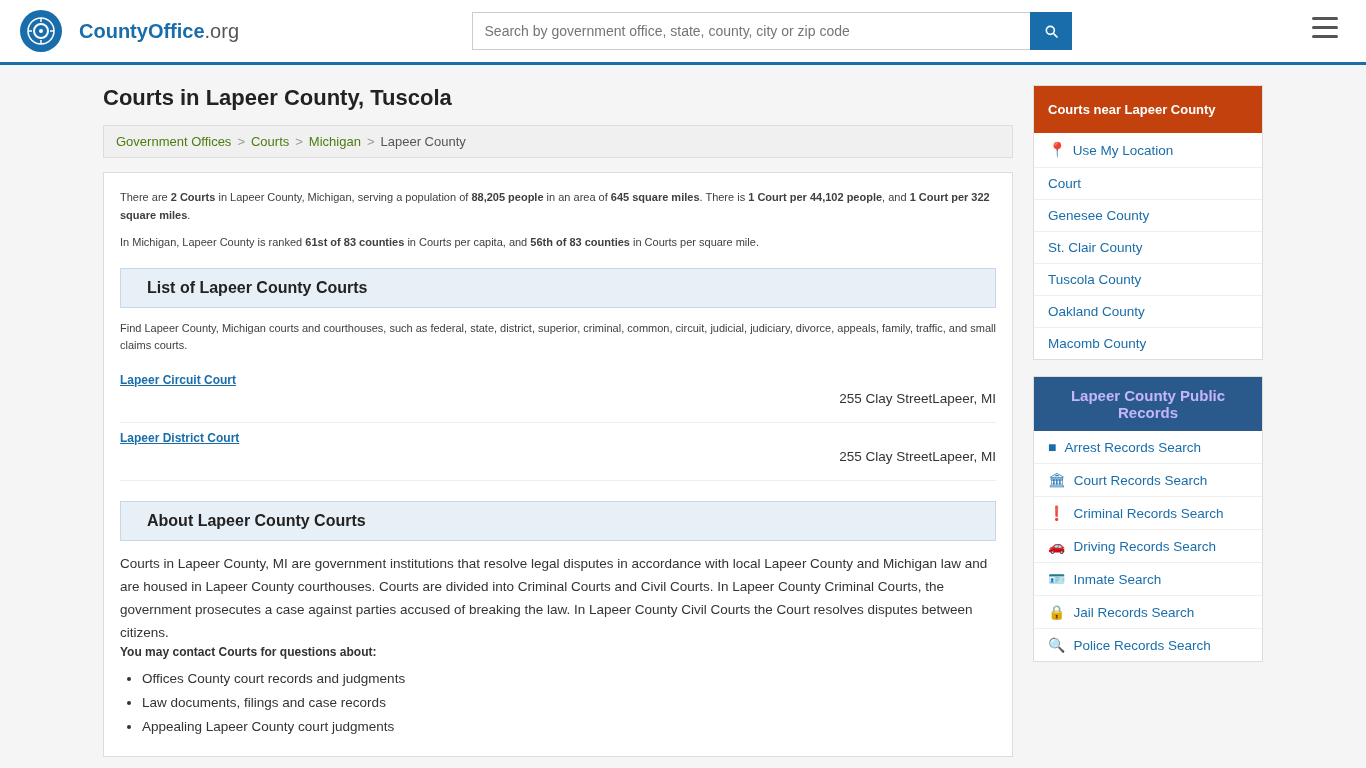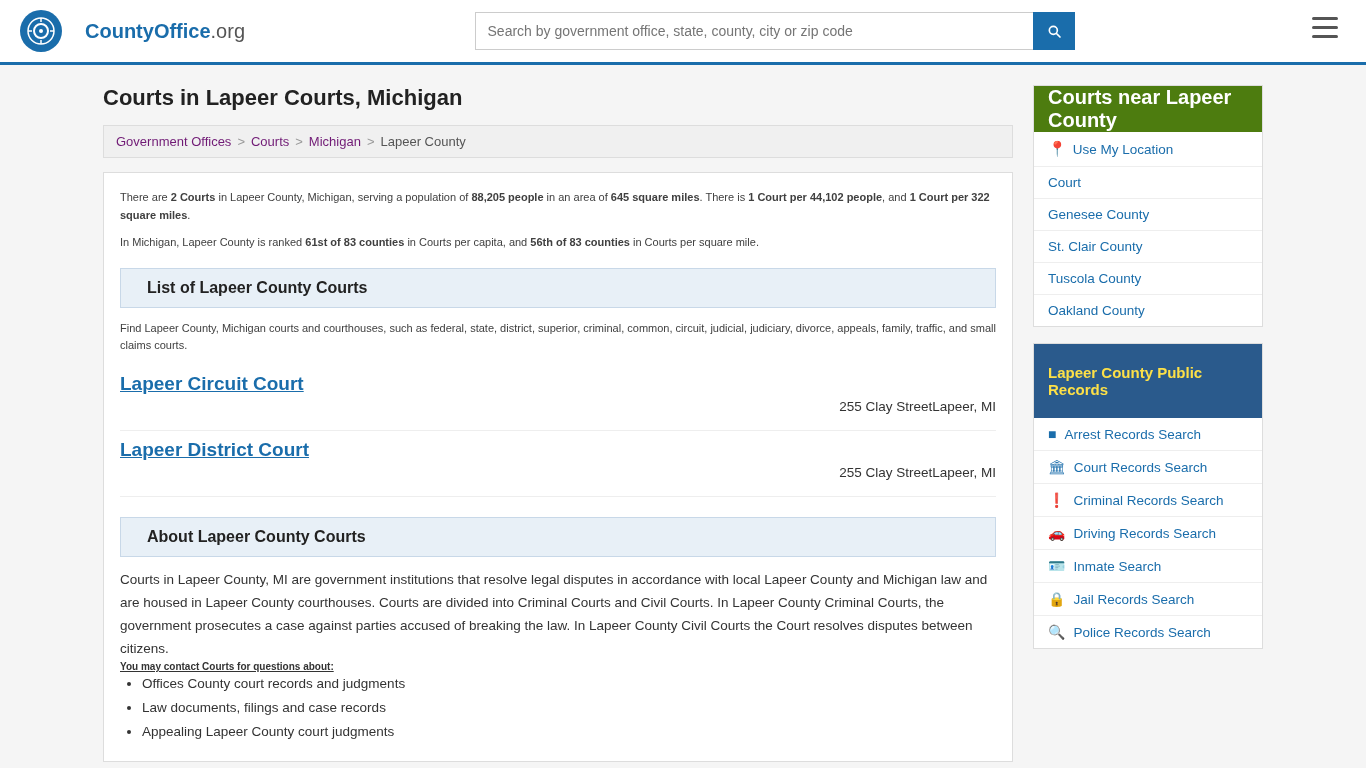--- a/index.html
+++ b/index.html
@@ -7,21 +7,21 @@
 
     
     .header {
       background: #fff;
       border-bottom: 3px solid #1a6dab;
       padding: 10px 20px;
       display: flex;
       align-items: center;
       justify-content: space-between;
     }
-    .logo-area { display: flex; align-items: center; gap: 23px; }
+    .logo-area { display: flex; align-items: center; gap: 17px; }
     .logo-circle {
       width: 42px; height: 42px;
       background: #1a6dab;
       border-radius: 50%;
       display: flex; align-items: center; justify-content: center;
       color: white; font-size: 18px; font-weight: bold;
     }
     .logo-text { font-size: 20px; color: #333; font-weight: bold; }
     .logo-text span { color: #1a6dab; }
 
@@ -77,21 +77,21 @@
       background: #f0f0f0;
       border: 1px solid #ddd;
       padding: 8px 12px;
       font-size: 13px;
       color: #555;
       margin-bottom: 14px;
       display: flex;
       align-items: center;
       gap: 4px;
     }
-    .breadcrumb a { color: #701a75; text-decoration: none; }
+    .breadcrumb a { color: #4d7c0f; text-decoration: none; }
     .breadcrumb .sep { color: #999; margin: 0 2px; }
 
     
     .info-text {
       font-size: 11px;
       line-height: 1.6;
       margin-bottom: 10px;
       color: #404040;
     }
     .info-text strong { font-weight: bold; }
@@ -103,60 +103,61 @@
       padding: 10px 26px;
       font-size: 16px;
       font-weight: bold;
       color: #222;
       margin-bottom: 12px;
       margin-top: 16px;
     }
 
     
     .court-entry { padding: 8px 0; border-bottom: 1px solid #eee; }
-    .court-name { font-weight: bold; color: #1a6dab; text-decoration: underline; cursor: pointer; font-size: 19px; }
+    .court-name { font-weight: bold; color: #1a6dab; text-decoration: underline; cursor: pointer; font-size: 12px; }
     .court-address-row { display: flex; justify-content: flex-end; padding: 4px 0 8px 0; font-size: 13.5px; }
 
     
     .about-text { font-size: 13.5px; line-height: 1.7; color: #333; }
-    .contact-header { font-weight: bold; font-size: 10px; margin-bottom: 0; text-decoration: underline; }
+    .contact-header { font-weight: bold; font-size: 12px; margin-bottom: 8px; }
     .bullet-list { list-style: disc; padding-left: 22px; font-size: 13.5px; line-height: 1.8; }
 
     
     .sidebar-box {
       background: #fff;
       border: 1px solid #ddd;
       margin-bottom: 16px;
     }
     .sidebar-title {
       background: #2a5a8c;
-      color: #fde047;
-      padding: 20px 14px;
+      color: #c4b5fd;
+      padding: 10px 14px;
       font-size: 15px;
       font-weight: bold;
+      text-align: center;
     }
     .sidebar-item {
       padding: 8px 14px;
       border-bottom: 1px solid #eee;
       font-size: 13.5px;
     }
     .sidebar-item:last-child { border-bottom: none; }
     .sidebar-link { color: #1a6dab; text-decoration: none; display: flex; align-items: center; gap: 8px; }
     .sidebar-icon { font-size: 14px; flex-shrink: 0; }
 
     .nearby-box {
       background: #fff;
       border: 1px solid #ddd;
       margin-bottom: 16px;
     }
     .nearby-title {
-      background: #4d7c0f;
+      background: #c2410c;
       color: white;
-      padding: 0 14px;
-      font-size: 20px;
+      padding: 16px 14px;
+      font-size: 13px;
       font-weight: bold;
     }
     .nearby-item {
       padding: 8px 14px;
       border-bottom: 1px solid #eee;
       font-size: 13.5px;
     }
     .nearby-item:last-child { border-bottom: none; }
     .nearby-link { color: #1a6dab; text-decoration: none; display: flex; align-items: center; gap: 8px; }
 
@@ -200,21 +201,21 @@
     <svg width="26" height="22" viewBox="0 0 26 22" fill="#555">
       <rect y="0" width="26" height="3" rx="1.5"></rect>
       <rect y="9" width="26" height="3" rx="1.5"></rect>
       <rect y="18" width="26" height="3" rx="1.5"></rect>
     </svg>
   </button>
 </div>
 
 <div class="main-container">
   <div class="content-area">
-    <h1 class="page-title">Courts in Lapeer Courts, Michigan</h1>
+    <h1 class="page-title">Courts in Lapeer County, Tuscola</h1>
 
     <div class="breadcrumb">
       <a href="#">Government Offices</a>
       <span class="sep">&gt;</span>
       <a href="#">Courts</a>
       <span class="sep">&gt;</span>
       <a href="#">Michigan</a>
       <span class="sep">&gt;</span>
       <span>Lapeer County</span>
     </div>
@@ -283,20 +284,23 @@
       </div>
       <div class="nearby-item">
         <a href="#" class="nearby-link">St. Clair County</a>
       </div>
       <div class="nearby-item">
         <a href="#" class="nearby-link">Tuscola County</a>
       </div>
       <div class="nearby-item">
         <a href="#" class="nearby-link">Oakland County</a>
       </div>
+      <div class="nearby-item">
+        <a href="#" class="nearby-link">Macomb County</a>
+      </div>
     </div>
 
     <div class="sidebar-box">
       <div class="sidebar-title">Lapeer County Public Records</div>
       <div class="sidebar-item">
         <a href="#" class="sidebar-link">
           <span class="sidebar-icon">■</span>
           <span>Arrest Records Search</span>
         </a>
       </div>

